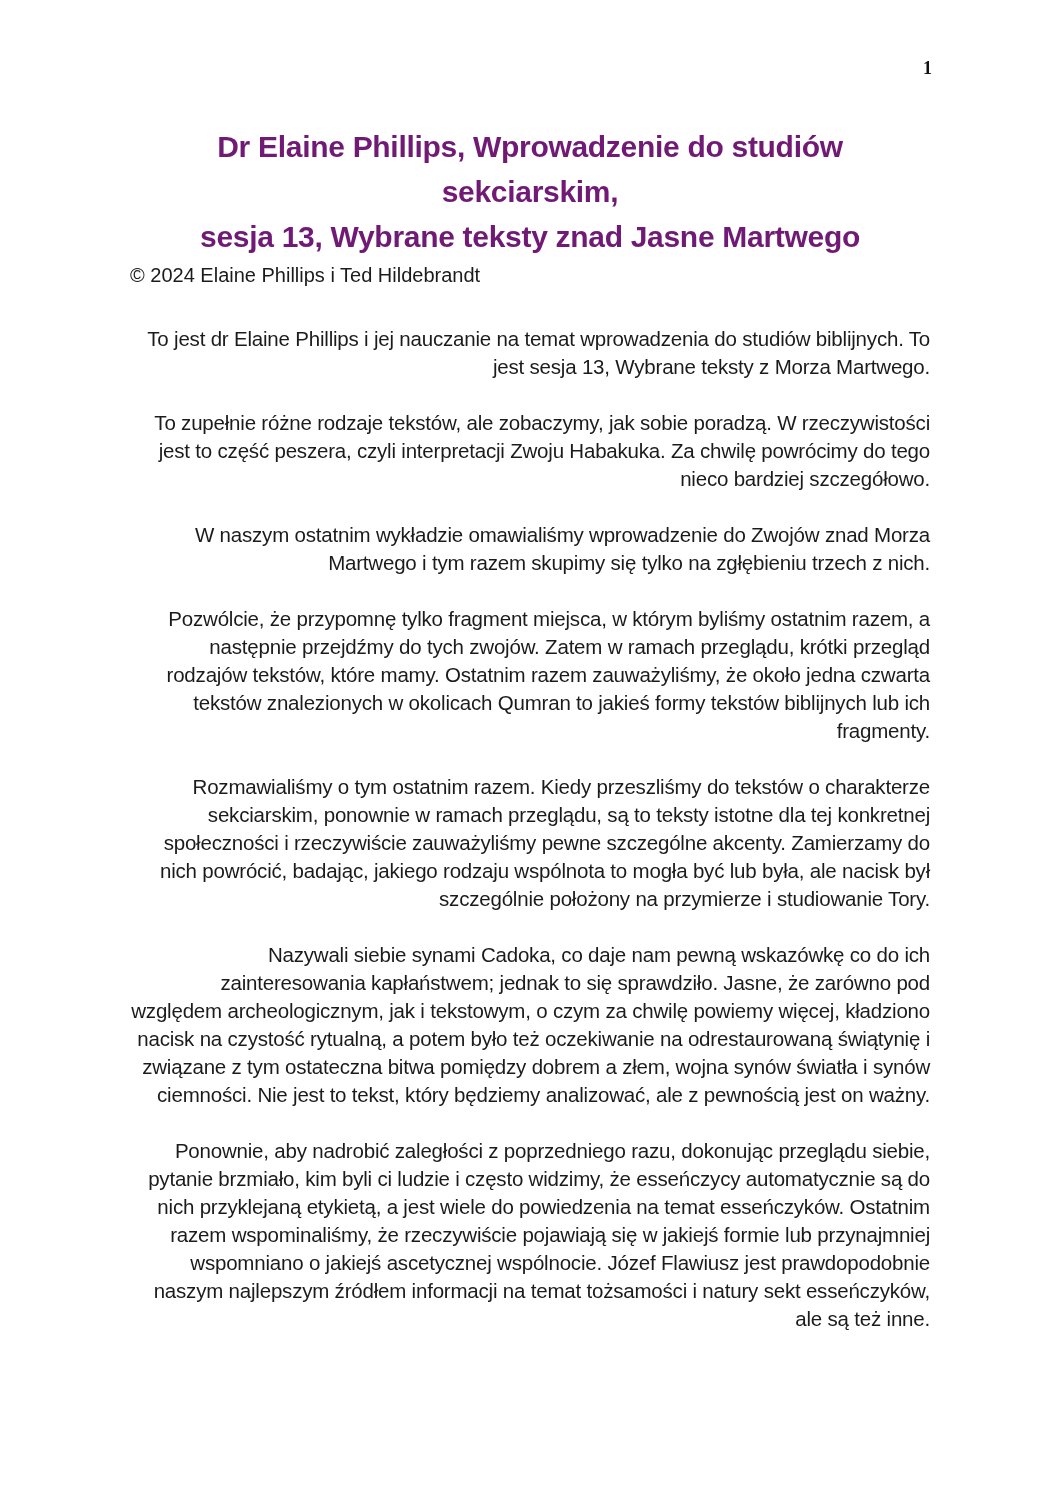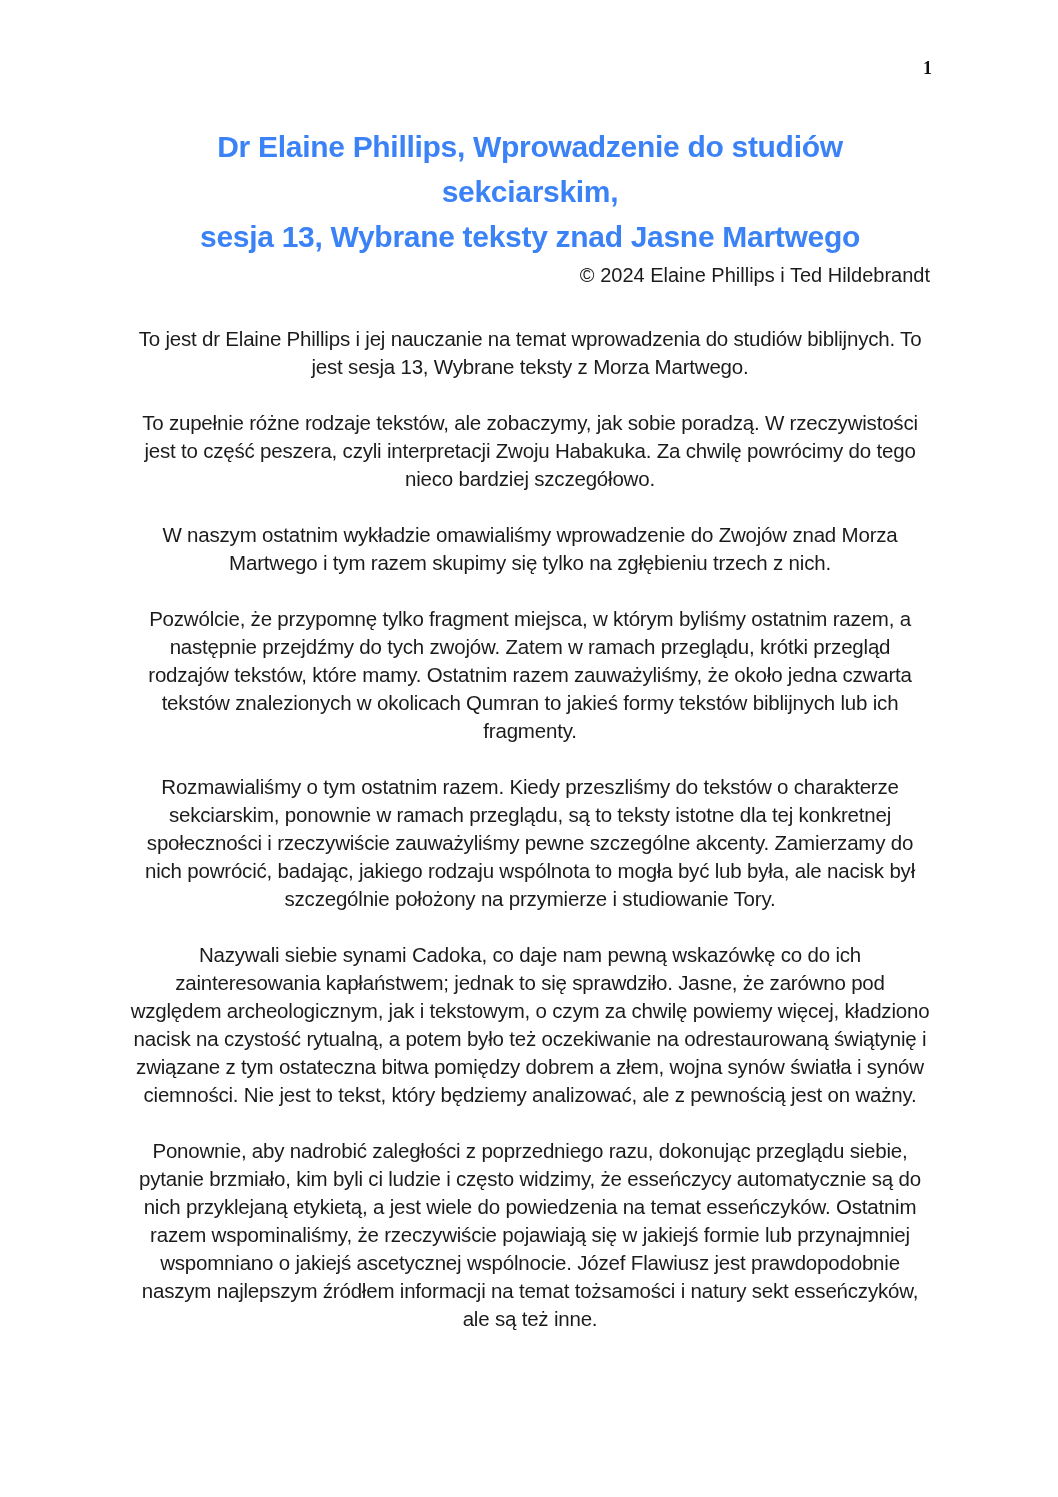--- a/index.html
+++ b/index.html
@@ -35,38 +35,38 @@
     top: 124px;
     left: 130px;
     width: 800px;
   }
   .doc-title {
     margin: 0;
     text-align: center;
     font-size: 30px;
     font-weight: bold;
     line-height: 45px;
-    color: #3b82f6;
+    color: #701a75;
     letter-spacing: -0.3px;
   }
   .doc-title .title-line {
     display: block;
   }
   .copyright {
-    text-align: right;
+    text-align: left;
     font-size: 20px;
     line-height: 26px;
     margin-top: 3px;
     color: #1b1b1b;
   }
   .body-text {
     margin-top: 37px;
     font-size: 20.5px;
     line-height: 28px;
-    text-align: center;
+    text-align: right;
     letter-spacing: -0.2px;
   }
   .body-text p {
     margin: 0 0 28px 0;
   }
 </style>
 </head>
 <body>
 
 <div class="page">

